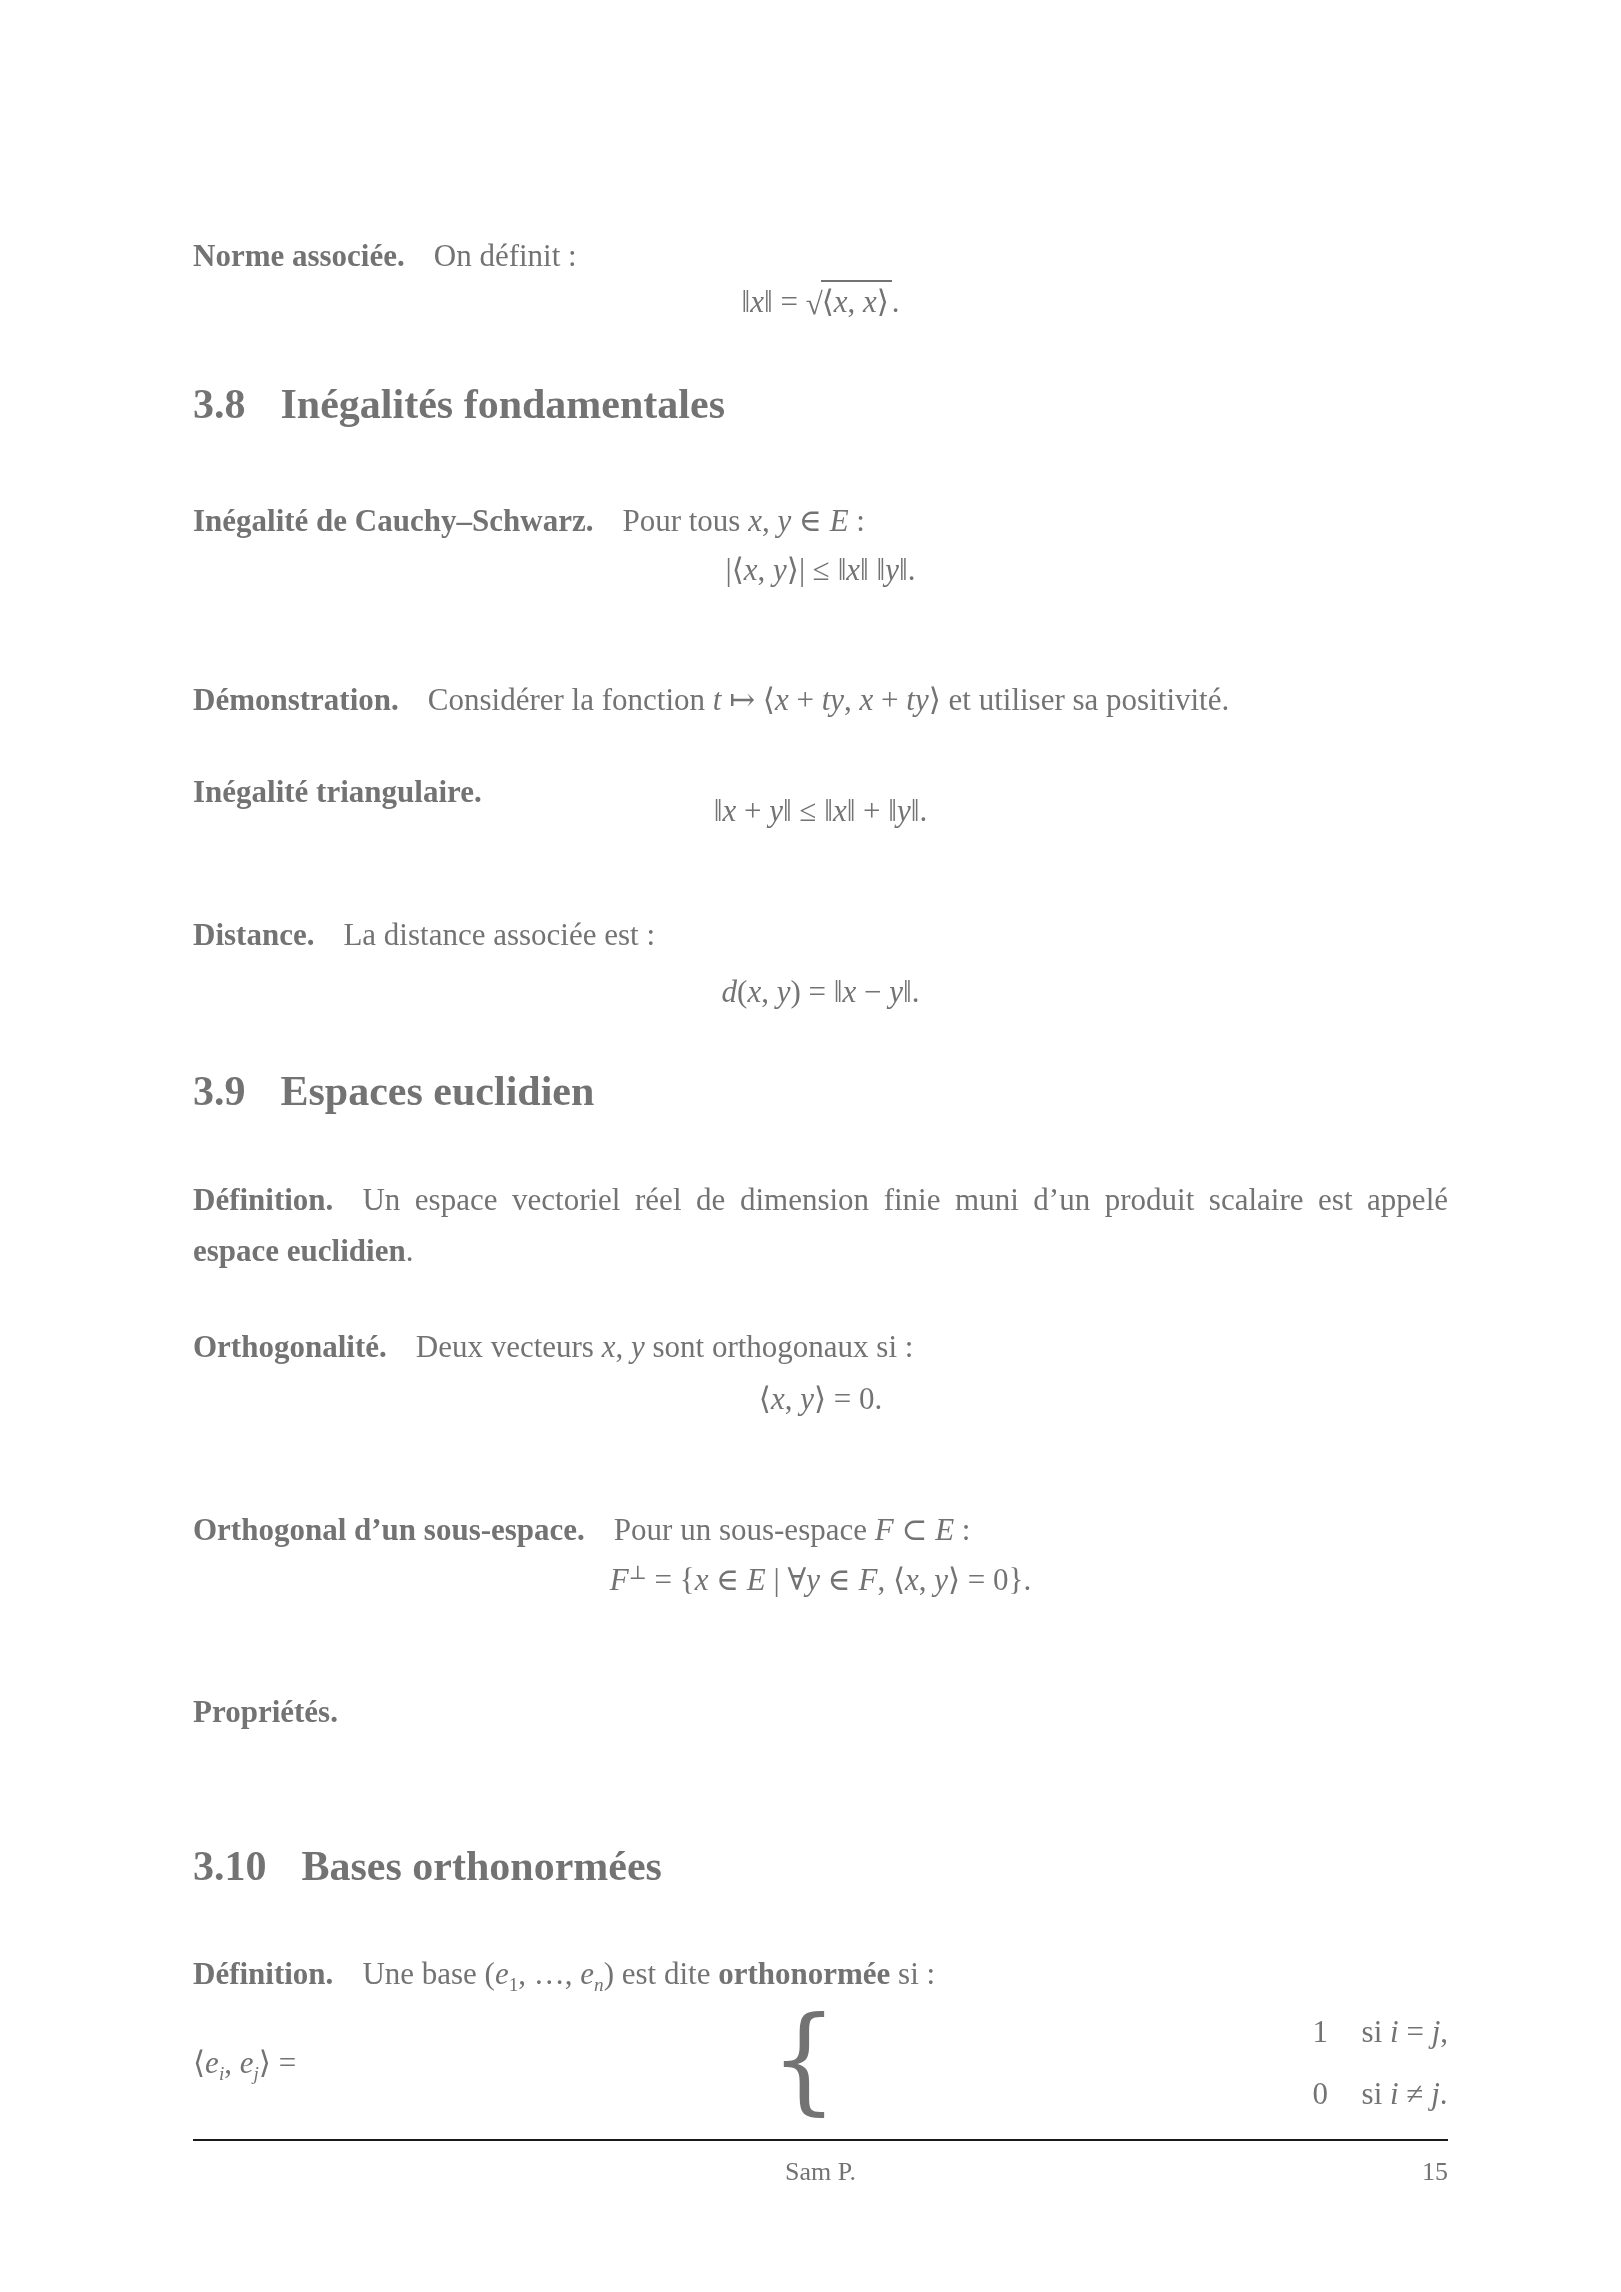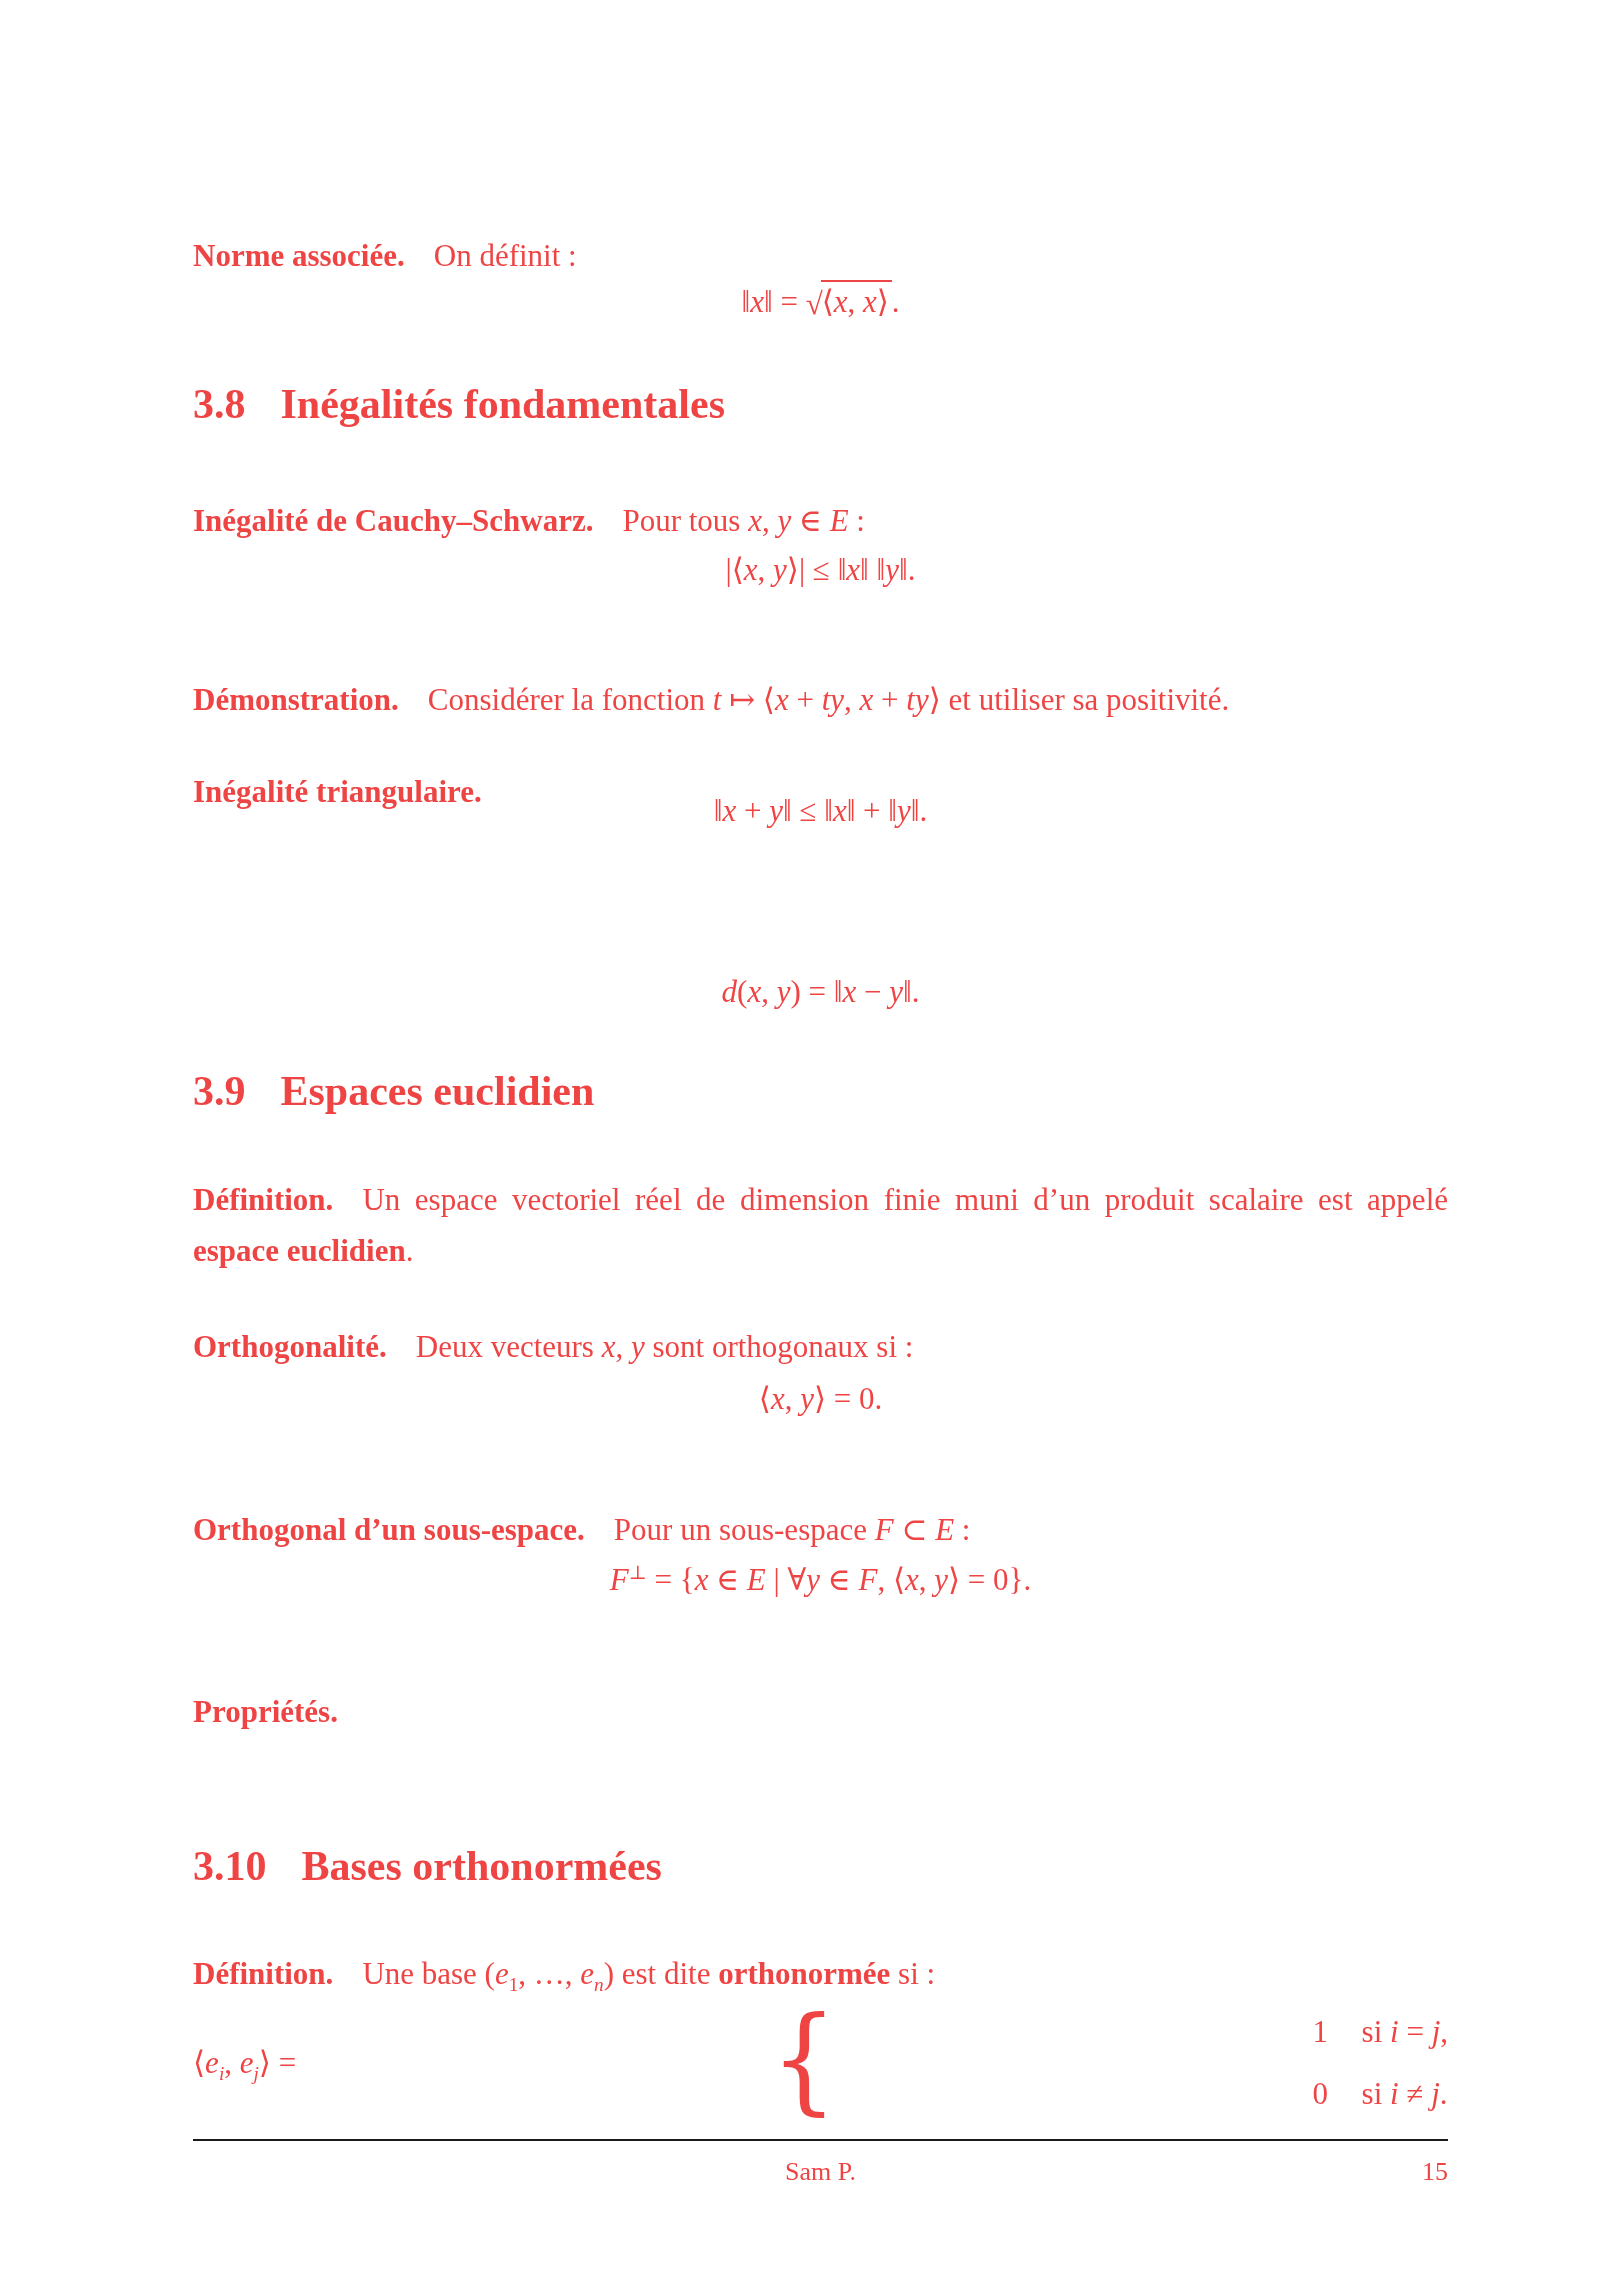--- a/index.html
+++ b/index.html
@@ -1,21 +1,21 @@
 <!DOCTYPE html>
 <html><head>
 <meta charset="utf-8">
 <style>
   html, body { margin: 0; padding: 0; background: #e8e8e8; }
   .page {
     position: relative;
     width: 1621px;
     height: 2293px;
     background: #ffffff;
-    color: #ef4444;
+    color: #737373;
     font-family: "Liberation Serif", "DejaVu Serif", "DejaVu Sans", serif;
     font-size: 31px;
     overflow: hidden;
   }
   .para, .display, .heading, .footer-rule, .footer-line {
     position: absolute;
     left: 193px;
     width: 1255px;
   }
   .para { line-height: 51px; }
@@ -96,20 +96,23 @@
   <p class="para" style="top:643px">
     <b class="plabel">Démonstration.</b><span class="ptext">Considérer la fonction <i>t</i> ↦ ⟨<i>x</i> + <i>ty</i>, <i>x</i> + <i>ty</i>⟩ et utiliser sa positivité.</span>
   </p>
 
   <p class="para" style="top:735px">
     <b class="plabel">Inégalité triangulaire.</b>
   </p>
 
   <div class="display" style="top:787px">‖<i>x</i> + <i>y</i>‖ ≤ ‖<i>x</i>‖ + ‖<i>y</i>‖.</div>
 
+  <p class="para" style="top:878px">
+    <b class="plabel">Distance.</b><span class="ptext">La distance associée est :</span>
+  </p>
 
   <div class="display" style="top:968px"><i>d</i>(<i>x</i>, <i>y</i>) = ‖<i>x</i> − <i>y</i>‖.</div>
 
   <h2 class="heading" style="top:1069px">
     <span class="secnum">3.9</span><span class="sectitle">Espaces euclidien</span>
   </h2>
 
   <p class="para justify" style="top:1143px">
     <b class="plabel">Définition.</b><span class="ptext">Un espace vectoriel réel de dimension finie muni d’un produit scalaire est appelé <b>espace euclidien</b>.</span>
   </p>

